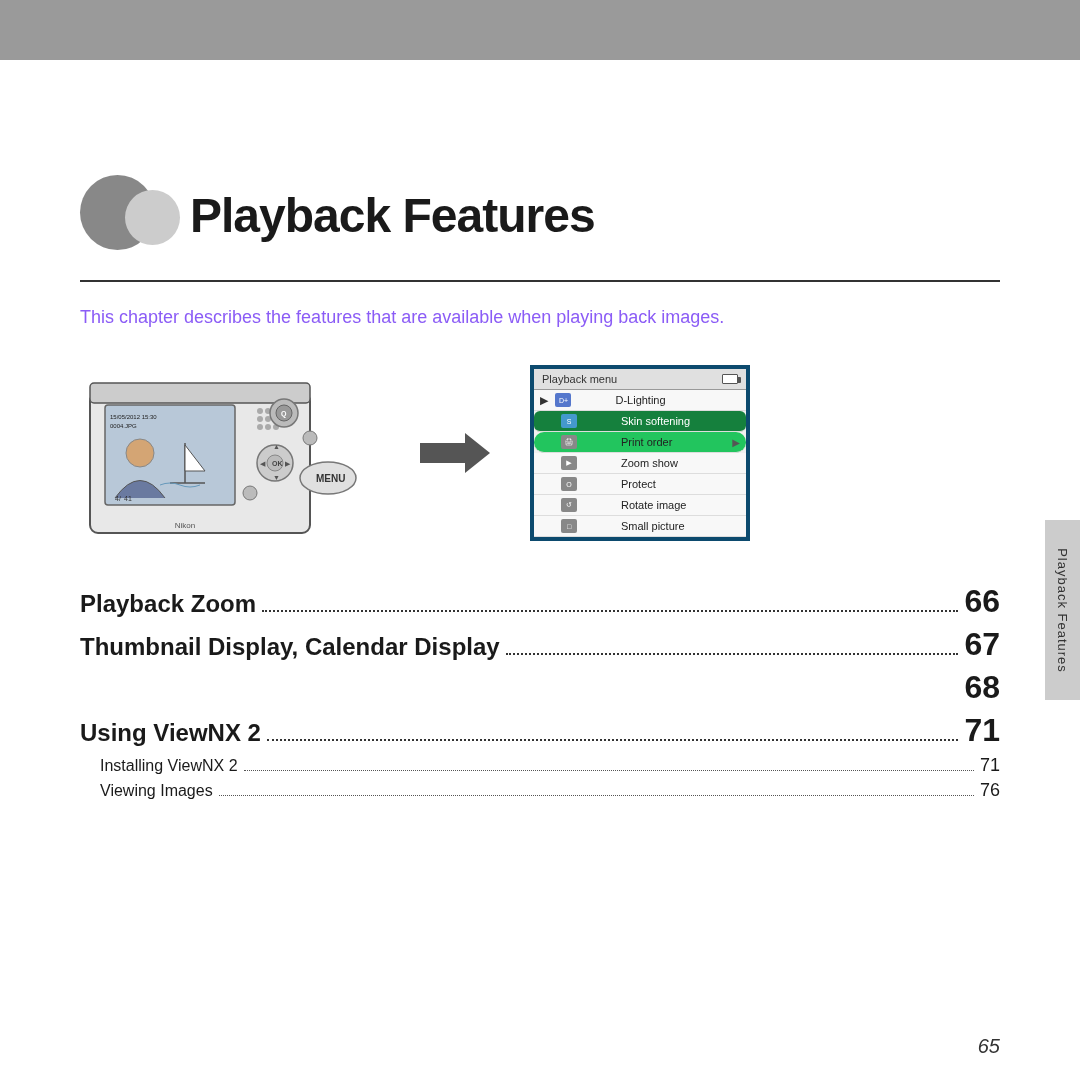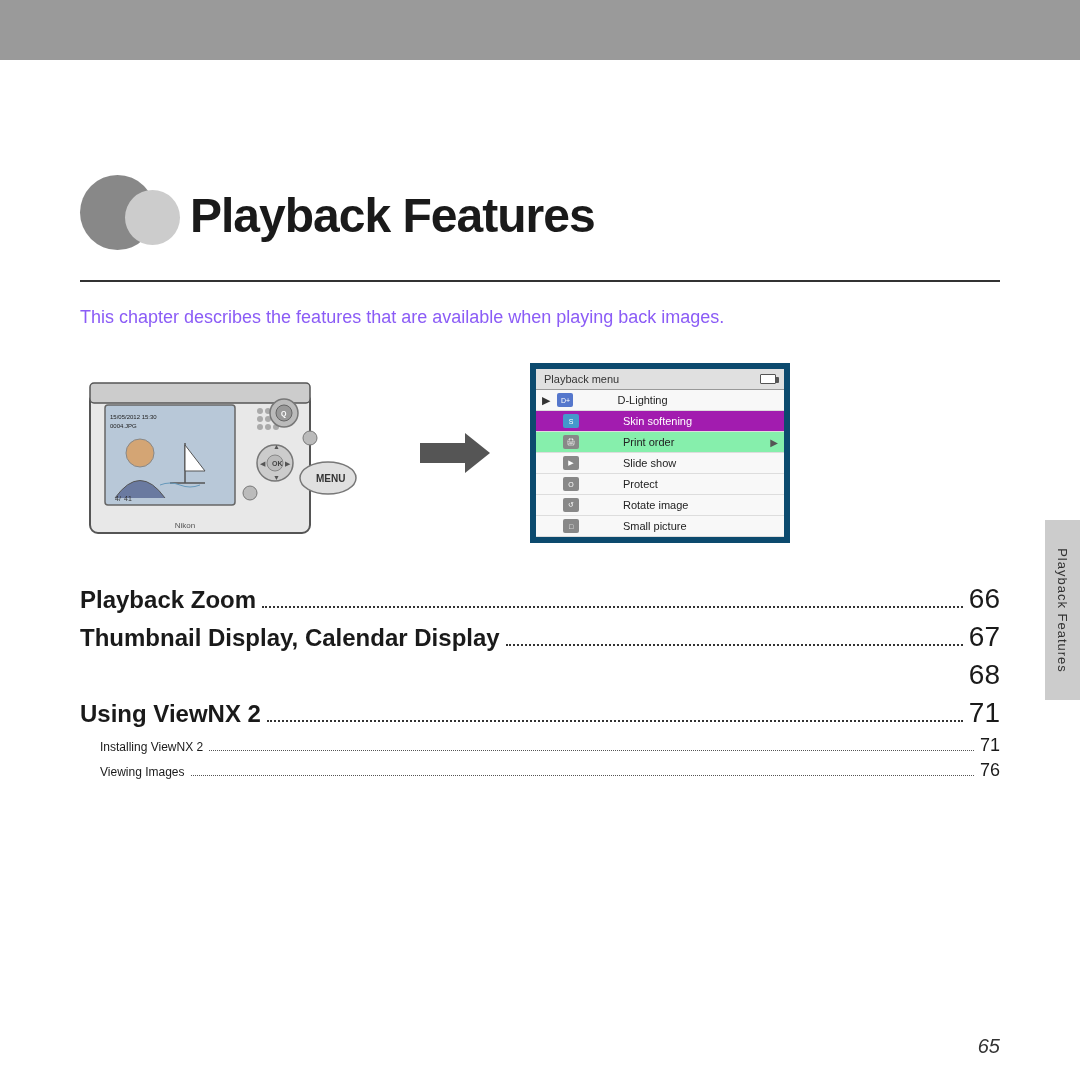--- a/index.html
+++ b/index.html
@@ -118,22 +118,22 @@
       width: 70px;
       height: 50px;
       flex-shrink: 0;
       display: flex;
       align-items: center;
       justify-content: center;
     }
 
     
     .playback-menu-box {
-      width: 260px;
-      border: 6px solid #0c4a6e;
+      width: 220px;
+      border: 4px solid #0c4a6e;
       background: #f0f0f0;
       font-family: Arial, sans-serif;
       font-size: 12px;
     }
 
     .menu-title-bar {
       display: flex;
       align-items: center;
       justify-content: space-between;
       padding: 4px 8px;
@@ -169,26 +169,28 @@
     .menu-item {
       display: flex;
       align-items: center;
       padding: 3px 6px;
       border-bottom: 1px solid #ddd;
       gap: 5px;
       background: #f8f8f8;
     }
 
     .menu-item.highlighted {
-      background: #a21caf;
+      background: #15803d;
       color: #fff;
+      border-radius: 6px;
     }
 
     .menu-item.selected {
-      background: #86efac;
+      background: #22c55e;
+      border-radius: 10px;
     }
 
     .menu-item-icon {
       width: 16px;
       height: 14px;
       background: #888;
       border-radius: 2px;
       flex-shrink: 0;
       display: flex;
       align-items: center;
@@ -248,36 +250,36 @@
     }
 
     .toc-dots-light {
       flex: 1;
       border-bottom: 1px dotted #555;
       margin: 0 6px;
       margin-bottom: 3px;
     }
 
     .toc-page-bold {
-      font-size: 28px;
-      font-weight: 400;
+      font-size: 32px;
+      font-weight: 700;
       color: #1a1a1a;
       font-family: Arial, sans-serif;
       flex-shrink: 0;
     }
 
     .toc-regular-entry {
       display: flex;
       align-items: baseline;
       margin-bottom: 4px;
       padding-left: 20px;
     }
 
     .toc-title-regular {
-      font-size: 12px;
+      font-size: 16px;
       font-weight: normal;
       color: #1a1a1a;
       font-family: Arial, sans-serif;
       white-space: nowrap;
       flex-shrink: 0;
     }
 
     .toc-page-regular {
       font-size: 18px;
       font-weight: normal;
@@ -423,21 +425,21 @@
       </div>
       <div class="menu-item selected">
         <span style="width:16px; flex-shrink:0;"></span>
         <span class="menu-item-icon" style="background:#888; font-size:7px;">🖨</span>
         <span class="menu-item-label">Print order</span>
         <span class="menu-item-arrow">▶</span>
       </div>
       <div class="menu-item">
         <span style="width:16px; flex-shrink:0;"></span>
         <span class="menu-item-icon" style="background:#888; font-size:7px;">▶</span>
-        <span class="menu-item-label">Slide show</span>
+        <span class="menu-item-label">Zoom show</span>
       </div>
       <div class="menu-item">
         <span style="width:16px; flex-shrink:0;"></span>
         <span class="menu-item-icon" style="background:#888; font-size:7px;">O</span>
         <span class="menu-item-label">Protect</span>
       </div>
       <div class="menu-item">
         <span style="width:16px; flex-shrink:0;"></span>
         <span class="menu-item-icon" style="background:#888; font-size:7px;">↺</span>
         <span class="menu-item-label">Rotate image</span>

